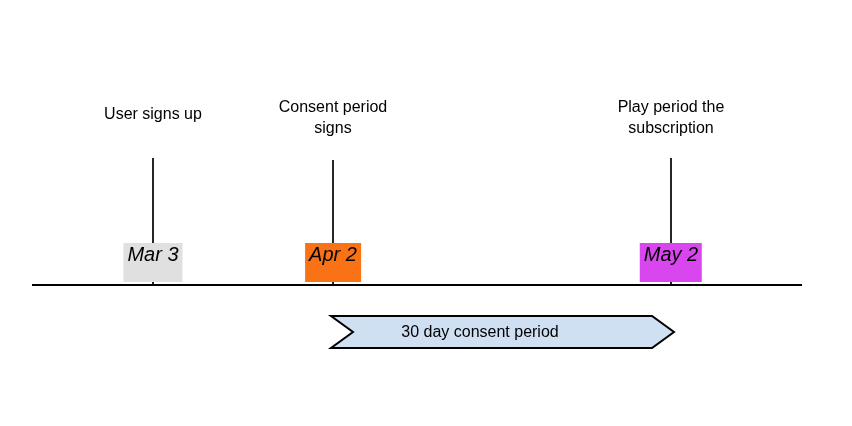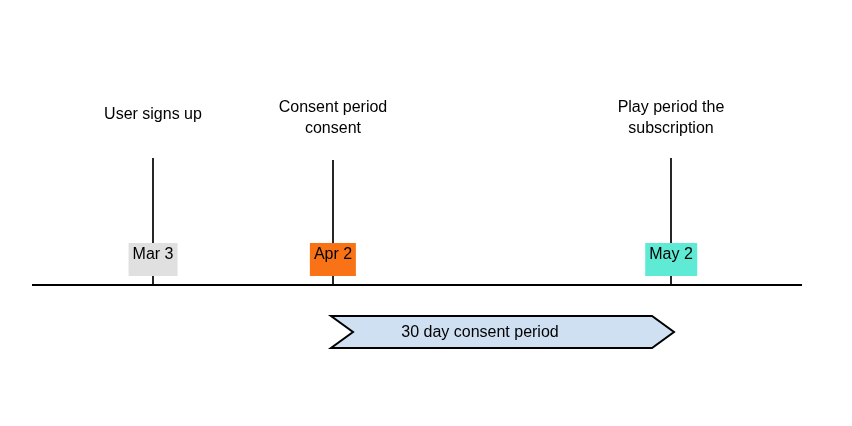--- a/index.html
+++ b/index.html
@@ -41,27 +41,28 @@
     position: absolute;
     text-align: center;
     font-size: 16px;
     line-height: 21px;
     color: #000000;
     white-space: pre-line;
     transform: translateX(-50%);
   }
   .date-chip {
     position: absolute;
-    font-size: 16px;
+    font-size: 20px;
     line-height: 20px;
     color: #000000;
     background: #e0e0e0;
-    padding: 1px 4px 12px 4px;
+    padding: 1px 4px 18px 4px;
     transform: translateX(-50%);
     white-space: nowrap;
+    font-style: italic;
   }
   .band-label {
     position: absolute;
     font-size: 16px;
     line-height: 20px;
     color: #000000;
     text-align: center;
     transform: translate(-50%, -50%);
     white-space: nowrap;
   }
@@ -80,27 +81,27 @@
     <line id="tick-2" x1="671" y1="158" x2="671" y2="285" stroke="#000000" stroke-width="1.7"></line>
 
     <polygon id="band-shape" points="331,316 652,316 674,332 652,348 331,348 353,332" fill="#cfe0f2" stroke="#000000" stroke-width="2" stroke-linejoin="miter"></polygon>
   </svg>
 
   <div class="layer">
 
     <div class="event-title" style="left:153px; top:103px; width:200px;">User signs up</div>
 
     <div class="event-title" style="left:333px; top:96px; width:200px;">Consent period
-consent</div>
+signs</div>
 
     <div class="event-title" style="left:671px; top:96px; width:220px;">Play period the
 subscription</div>
 
     <div class="date-chip" style="left: 153px; top: 243px; background: rgb(224, 224, 224);">Mar 3</div>
 
     <div class="date-chip" style="left: 333px; top: 243px; background: #f97316;">Apr 2</div>
 
-    <div class="date-chip" style="left: 671px; top: 243px; background: #5eead4;">May 2</div>
+    <div class="date-chip" style="left: 671px; top: 243px; background: #d946ef;">May 2</div>
 
     <div class="band-label" style="left:480px; top:332px;">30 day consent period</div>
 
   </div>
 </div>
 
 </body></html>

